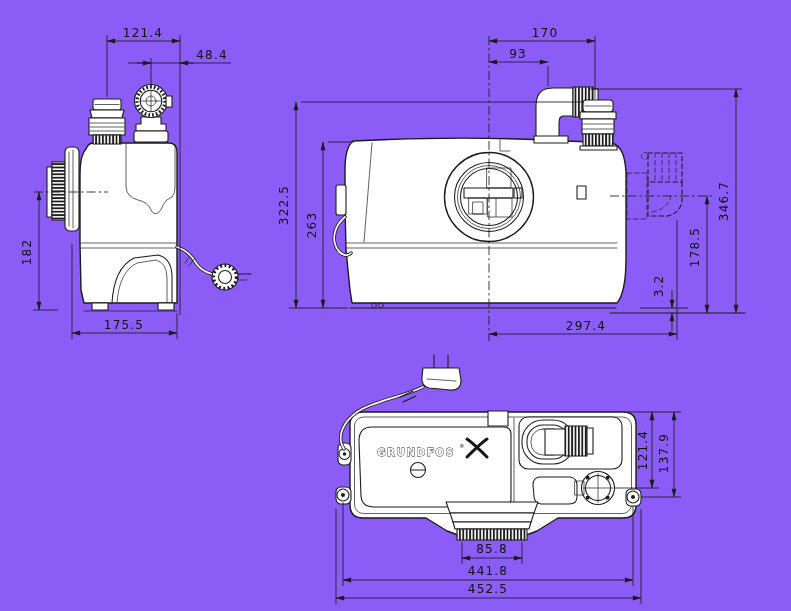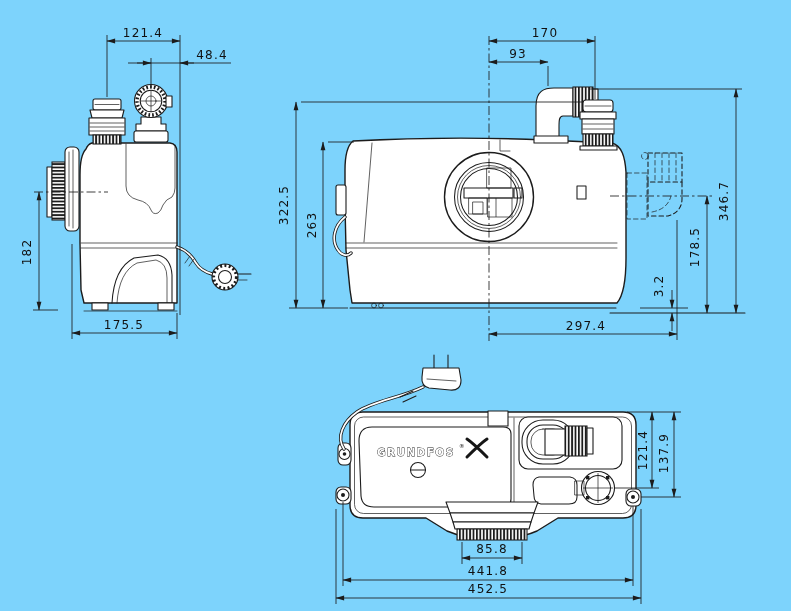--- a/index.html
+++ b/index.html
@@ -1,16 +1,16 @@
 <!DOCTYPE html>
 <html><head>
 <meta charset="utf-8">
 <style>
   html,body{margin:0;padding:0;background:#ffffff;}
-  .stage{position:relative;width:791px;height:611px;background:#7dd3fc;overflow:hidden;
+  .stage{position:relative;width:791px;height:611px;background:#8b5cf6;overflow:hidden;
          font-family:"DejaVu Sans",sans-serif;}
   svg{display:block;}
   .o  {fill:#fff;stroke:#1c1c1c;stroke-width:1.1;stroke-linejoin:round;}
   .o2 {fill:#fff;stroke:#1c1c1c;stroke-width:1.4;stroke-linejoin:round;}
   .s  {fill:none;stroke:#1c1c1c;stroke-width:1.05;stroke-linejoin:round;stroke-linecap:round;}
   .t  {fill:none;stroke:#1c1c1c;stroke-width:0.7;}
   .dim{fill:none;stroke:#1c1c1c;stroke-width:0.85;}
   .cl {stroke-dasharray:9 3 2.5 3;}
   .dsh{stroke-dasharray:4.5 3;}
   .rib{stroke:#1c1c1c;stroke-width:1.05;}

